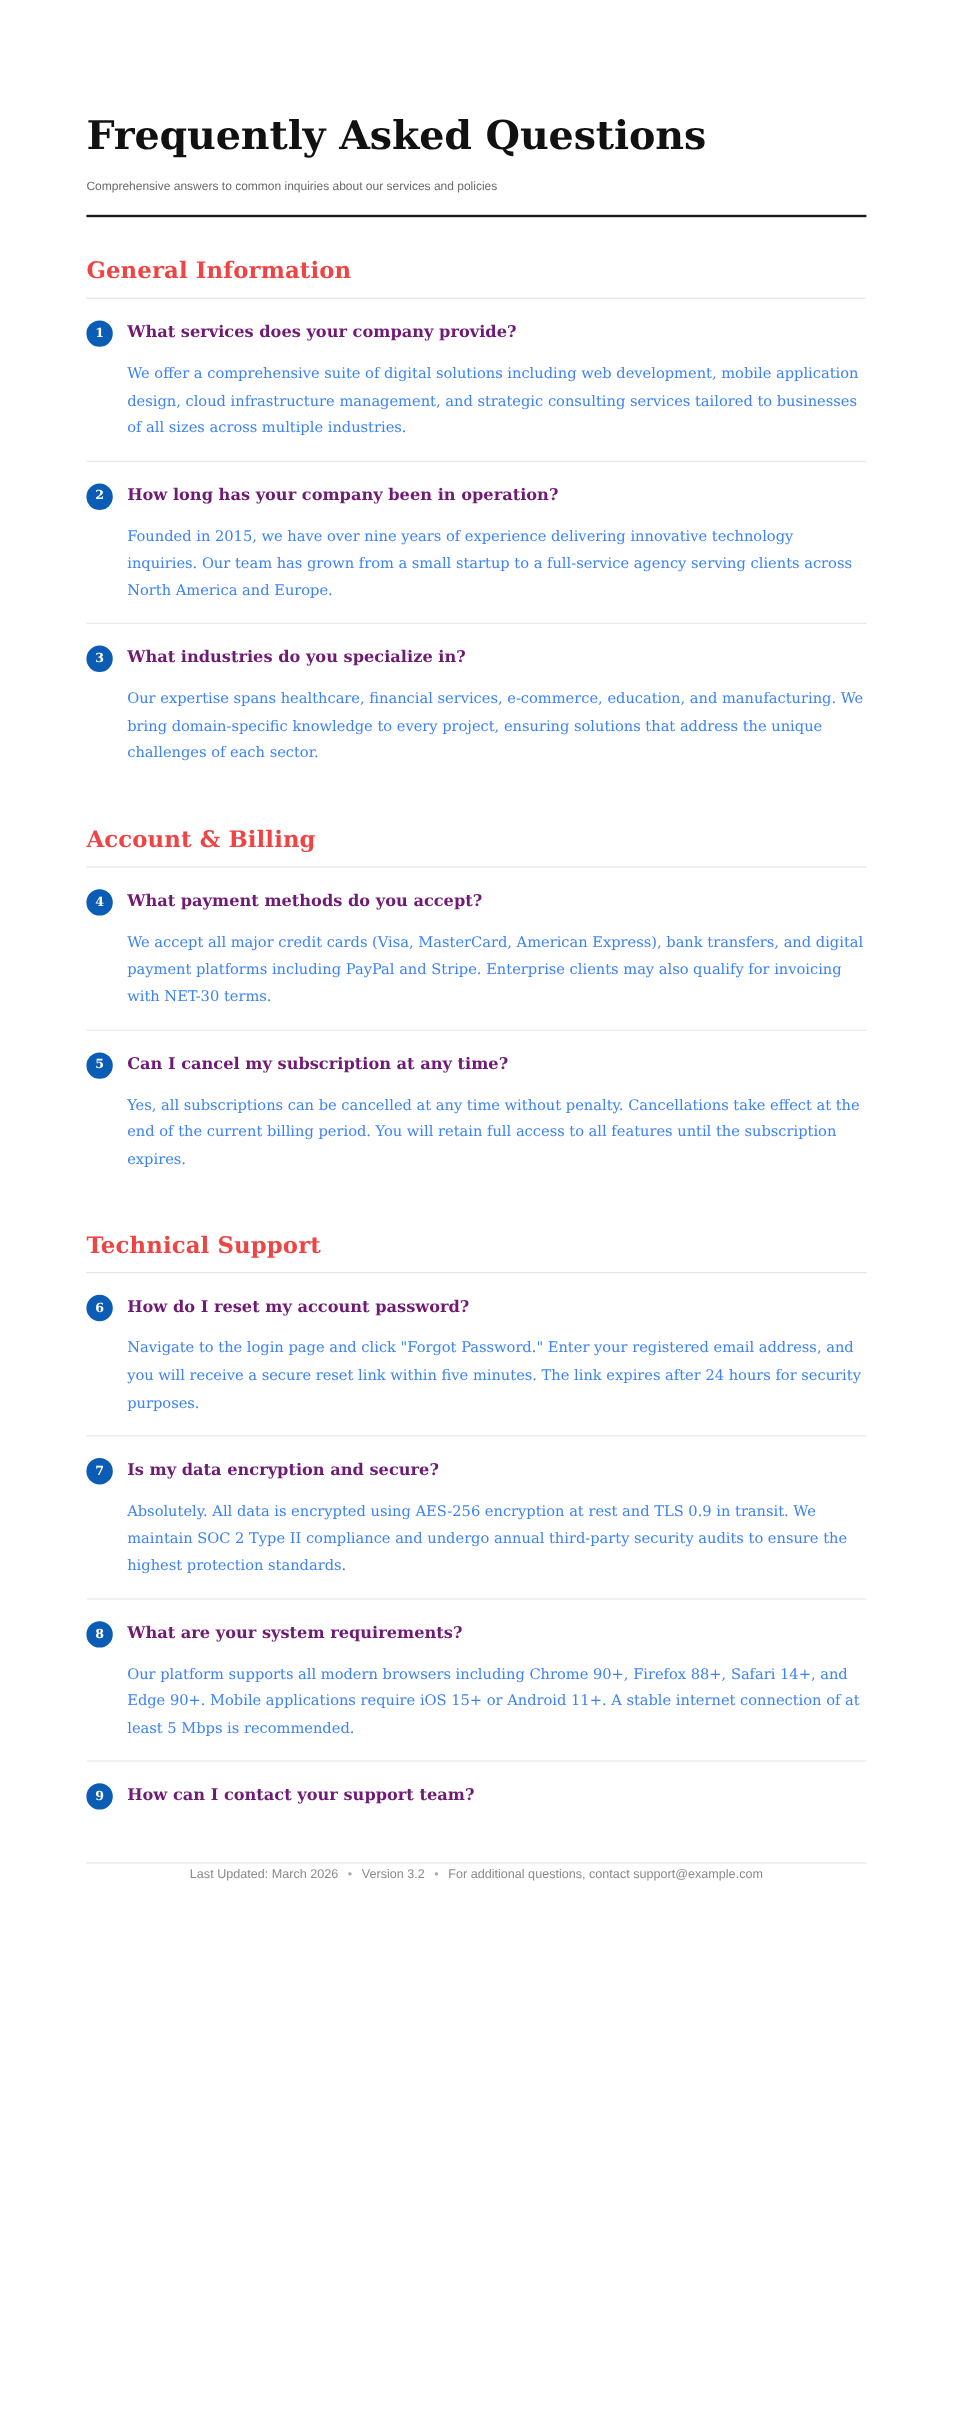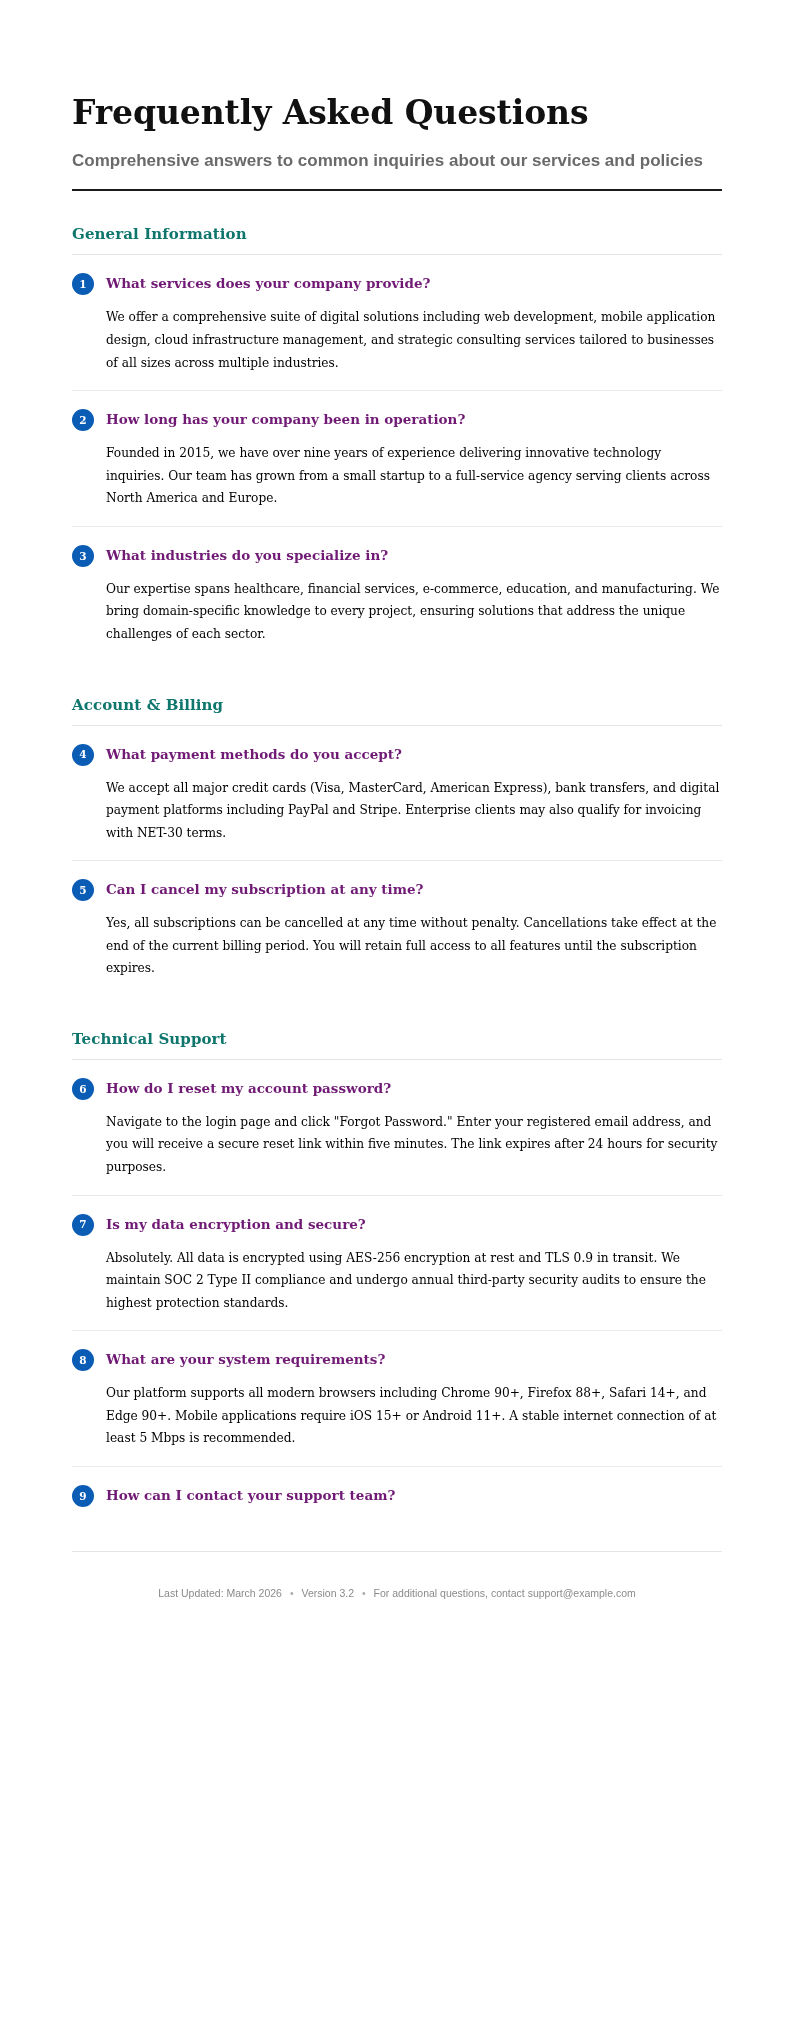--- a/index.html
+++ b/index.html
@@ -33,42 +33,42 @@
     font-family: "DejaVu Serif", "Liberation Serif", serif;
     font-size: 33px;
     font-weight: 700;
     line-height: 1.18;
     color: #111111;
     letter-spacing: -0.1px;
     margin: 0 0 15px 0;
   }
   .doc-subtitle {
     font-family: "Liberation Sans", sans-serif;
-    font-size: 17px;
-    font-weight: 700;
+    font-size: 10px;
+    font-weight: 400;
     color: #6a6a6a;
     line-height: 1.5;
     margin: 0 0 16px 0;
   }
   .header-rule {
     border: 0;
     border-top: 2.5px solid #1a1a1a;
     margin: 0 0 0 0;
     width: 100%;
   }
 
   
   .section {
     margin-top: 34px;
   }
   .section-title {
     font-family: "DejaVu Serif", "Liberation Serif", serif;
-    font-size: 15px;
-    font-weight: 700;
-    color: #0f766e;
+    font-size: 19px;
+    font-weight: 700;
+    color: #ef4444;
     margin: 0 0 11px 0;
     letter-spacing: 0.1px;
   }
   .section-rule {
     border: 0;
     border-top: 1px solid #e4e4e4;
     margin: 0;
     width: 100%;
   }
 
@@ -106,30 +106,30 @@
     font-size: 13.5px;
     font-weight: 700;
     color: #701a75;
     line-height: 1.35;
     padding-top: 2px;
   }
   .faq-answer {
     font-family: "DejaVu Serif", "Liberation Serif", serif;
     font-size: 12.2px;
     font-weight: 400;
-    color: #000000;
+    color: #3b82f6;
     line-height: 1.85;
     margin: 11px 0 0 34px;
     text-align: left;
   }
 
   
   .doc-footer {
     margin-top: 28px;
-    padding-top: 33px;
+    padding-top: 1px;
     border-top: 1px solid #e4e4e4;
     text-align: center;
   }
   .footer-text {
     font-family: "Liberation Sans", sans-serif;
     font-size: 10.5px;
     color: #8a8a8a;
     line-height: 1.6;
   }
   .footer-sep {

